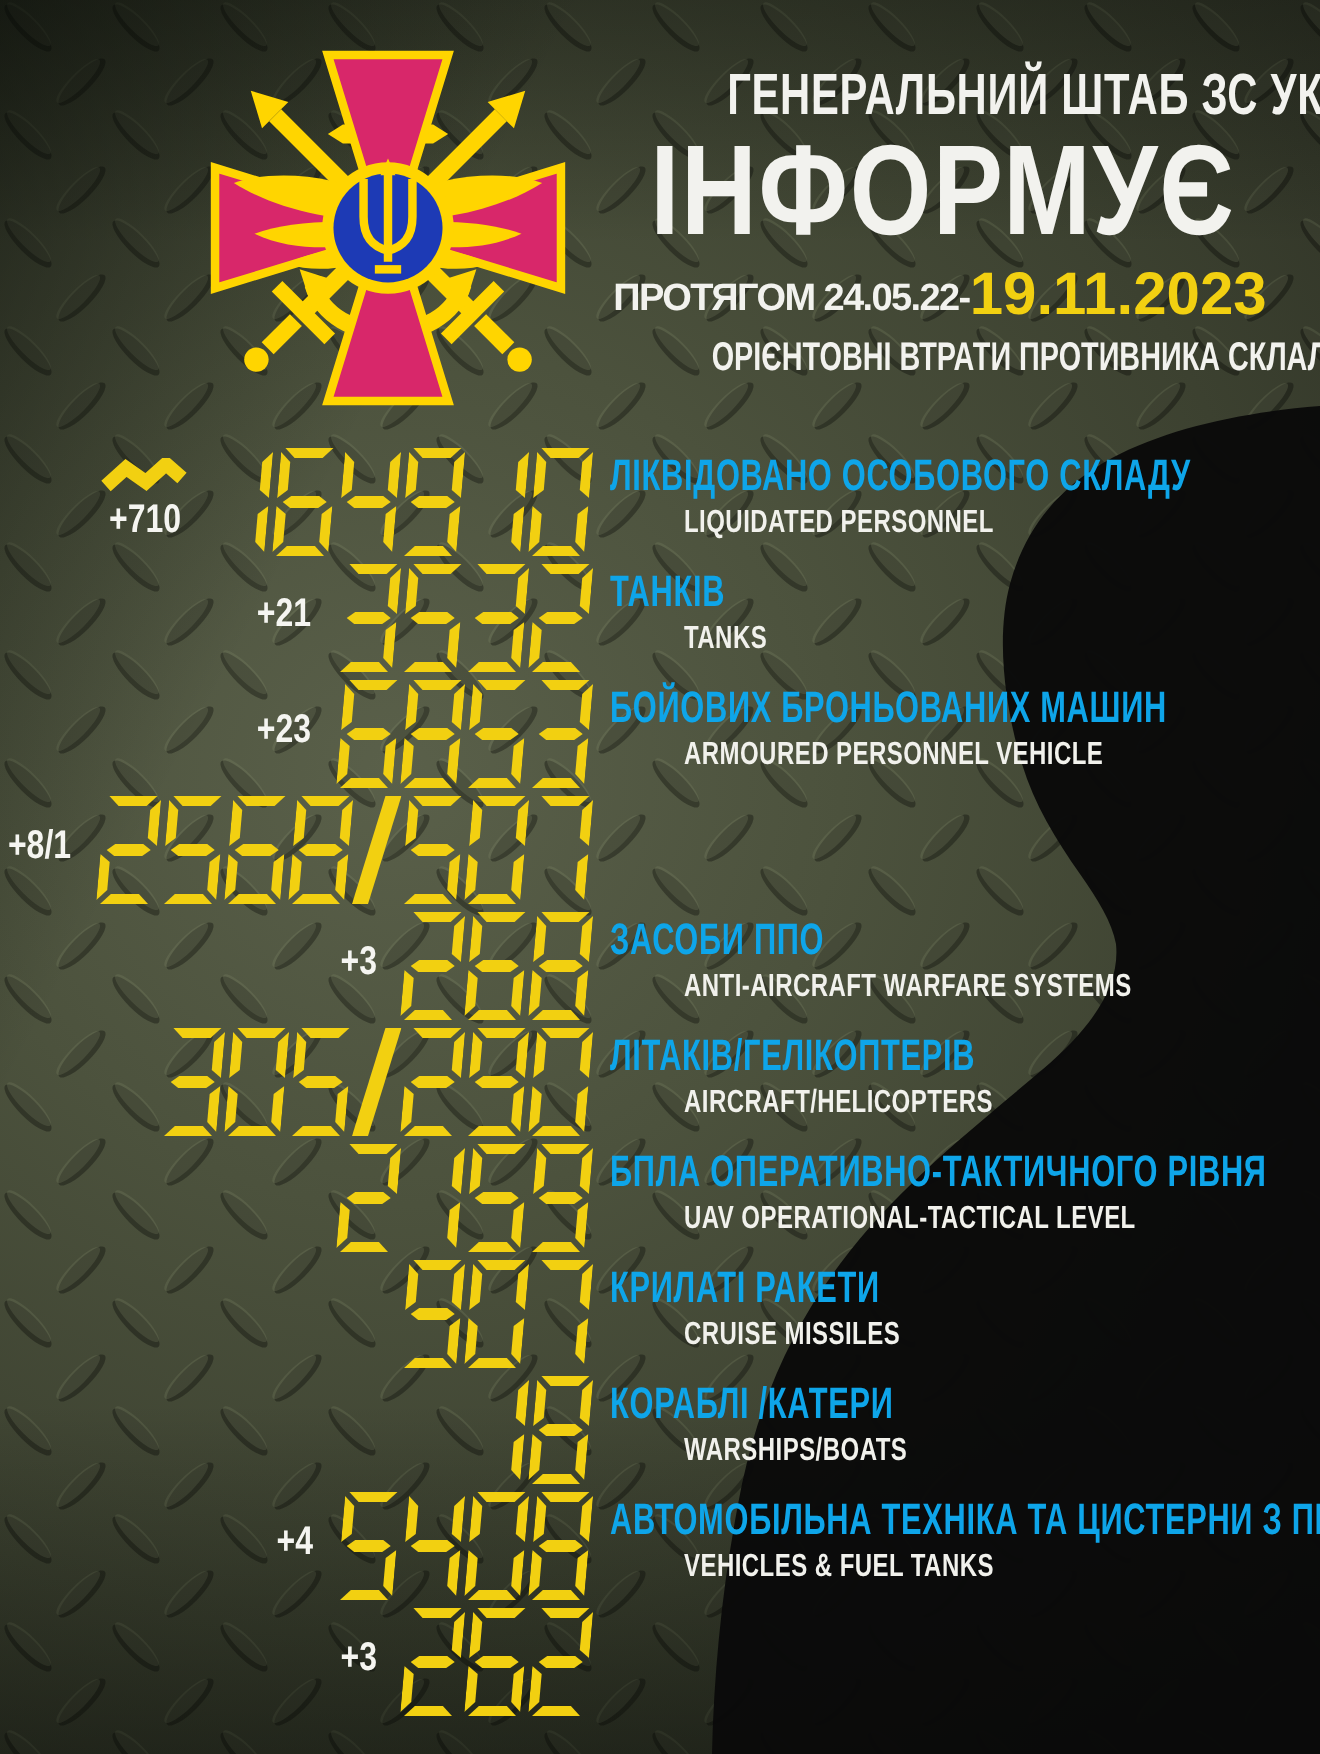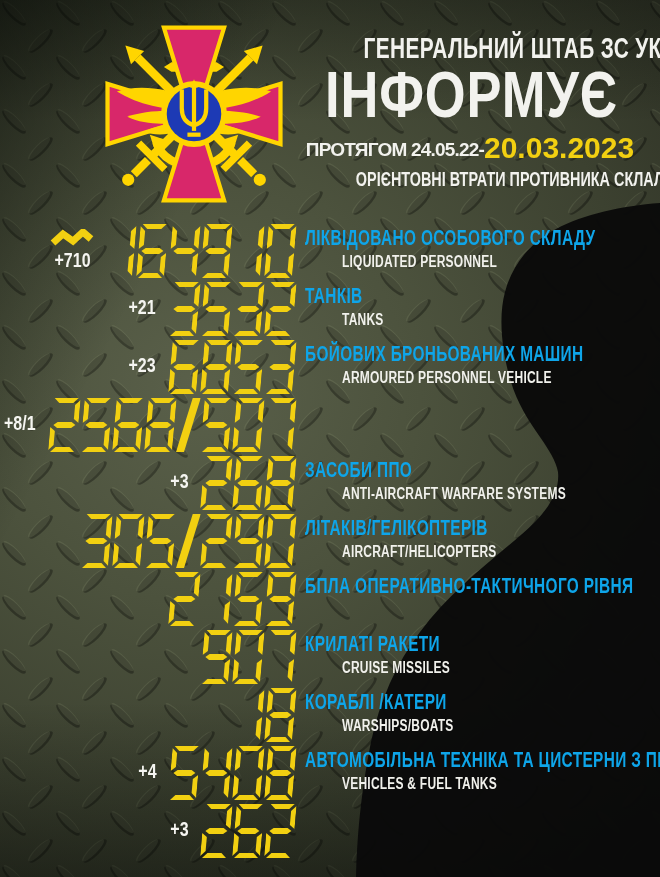--- a/index.html
+++ b/index.html
@@ -118,21 +118,21 @@
       <path d="M87,74 v20 c0,11 5,16 13,18"></path>
       <path d="M113,74 v20 c0,11 -5,16 -13,18"></path>
       <path d="M93,122 h14"></path>
     </g>
     <polygon points="96,72 100,63 104,72" fill="#ffd500"></polygon>
   </svg>
 
   <div class="header">
     <div class="h-line1"><span class="cond-c">ГЕНЕРАЛЬНИЙ ШТАБ ЗС УКРАЇНИ</span></div>
     <div class="h-line2"><span class="cond-c2">ІНФОРМУЄ</span></div>
-    <div class="h-period"><span>ПРОТЯГОМ 24.05.22-</span><span class="date">20.03.2023</span></div>
+    <div class="h-period"><span>ПРОТЯГОМ 24.05.22-</span><span class="date">19.11.2023</span></div>
     <div class="h-sub"><span class="cond-c">ОРІЄНТОВНІ ВТРАТИ ПРОТИВНИКА СКЛАЛИ:</span></div>
   </div>
 
   <div class="rows" id="rows">
     <div class="row">
       <div class="numzone">
         <div class="delta-col">
           <svg class="tilde-icon" width="44" height="19" viewBox="0 0 44 19">
             <polyline points="3,14 13,5 23,12 33,3 41,10"></polyline>
           </svg>
@@ -465,20 +465,21 @@
               <polygon points="28,2 28,25 23,21 23,7"></polygon>
               <polygon points="28,29 28,52 23,47 23,33"></polygon>
               <polygon points="7,49 21,49 26,54 2,54"></polygon>
               <polygon points="0,2 5,7 5,21 0,25"></polygon>
               <polygon points="3,27 7,24 21,24 25,27 21,30 7,30"></polygon>
             </svg>
           </div>
       </div>
       <div class="labels">
         <div class="label-ua"><span class="cond-l">БПЛА ОПЕРАТИВНО-ТАКТИЧНОГО РІВНЯ</span></div>
+        <div class="label-en"><span class="cond-l2">UAV OPERATIONAL-TACTICAL LEVEL</span></div>
       </div>
     </div>
 
     <div class="row">
       <div class="numzone">
 
         <div class="digits">
             <svg width="28" height="54" viewBox="0 0 28 54">
               <polygon points="2,0 26,0 21,5 7,5"></polygon>
               <polygon points="28,2 28,25 23,21 23,7"></polygon>

